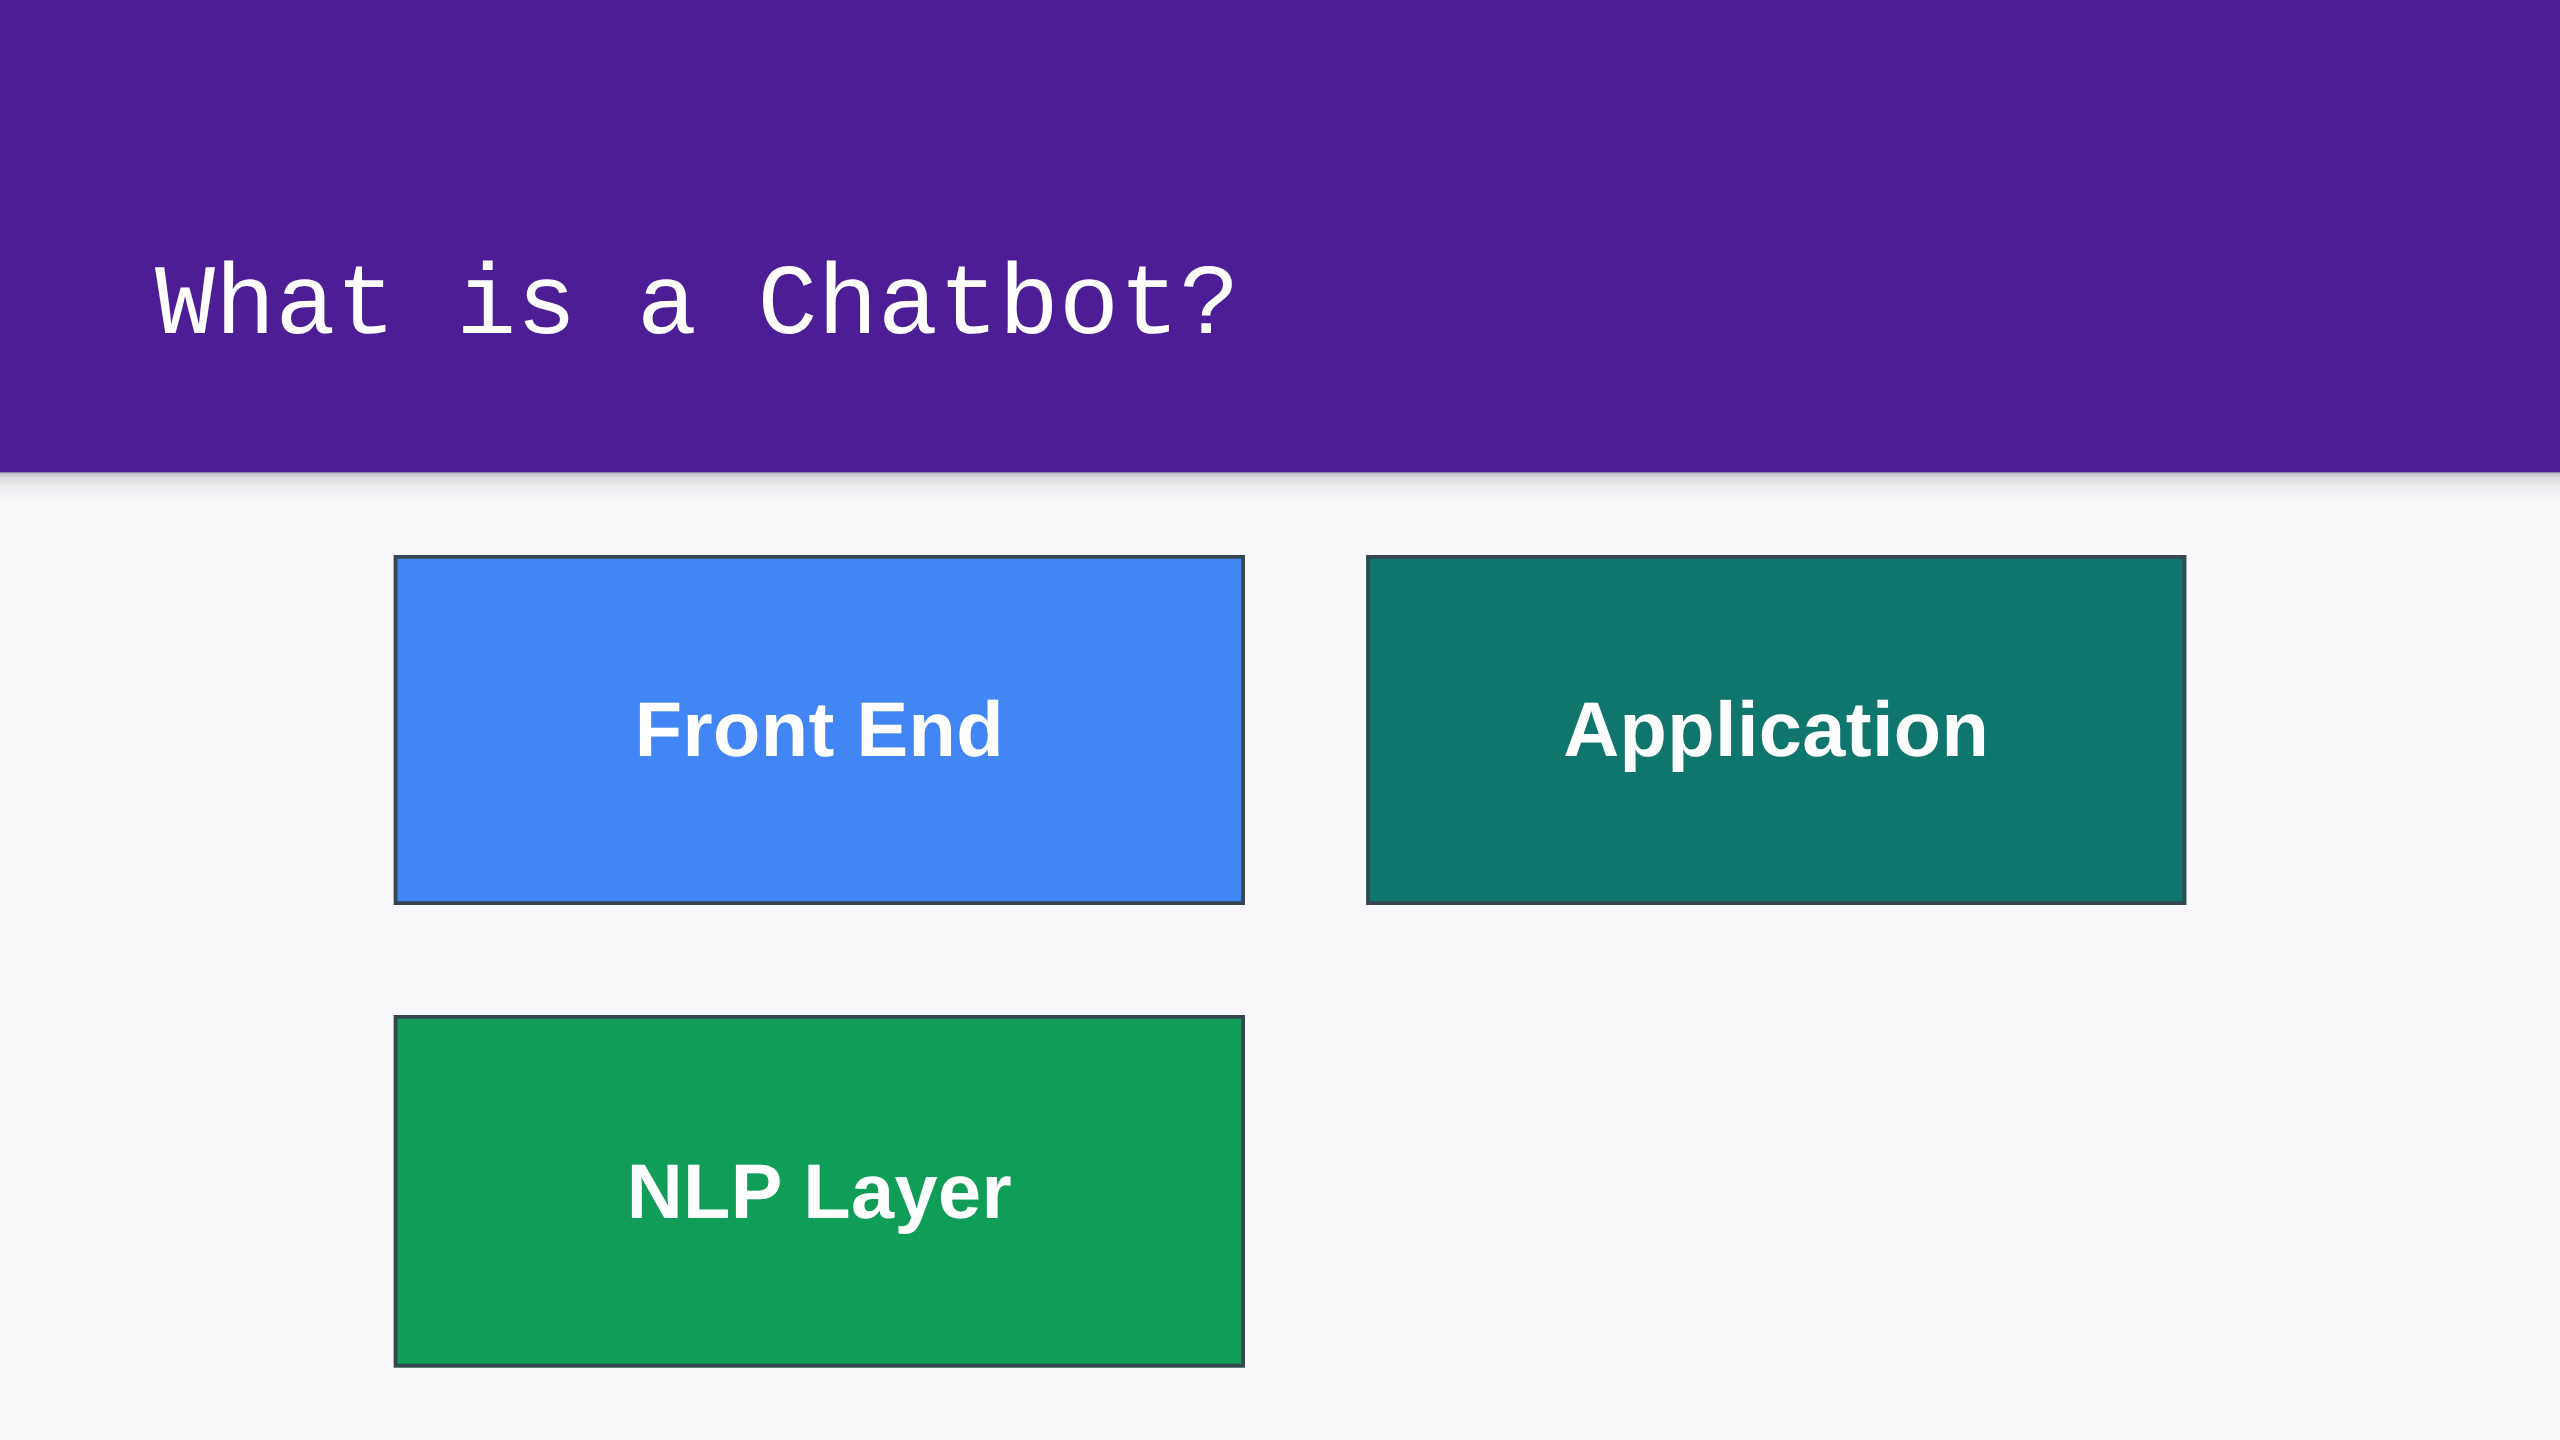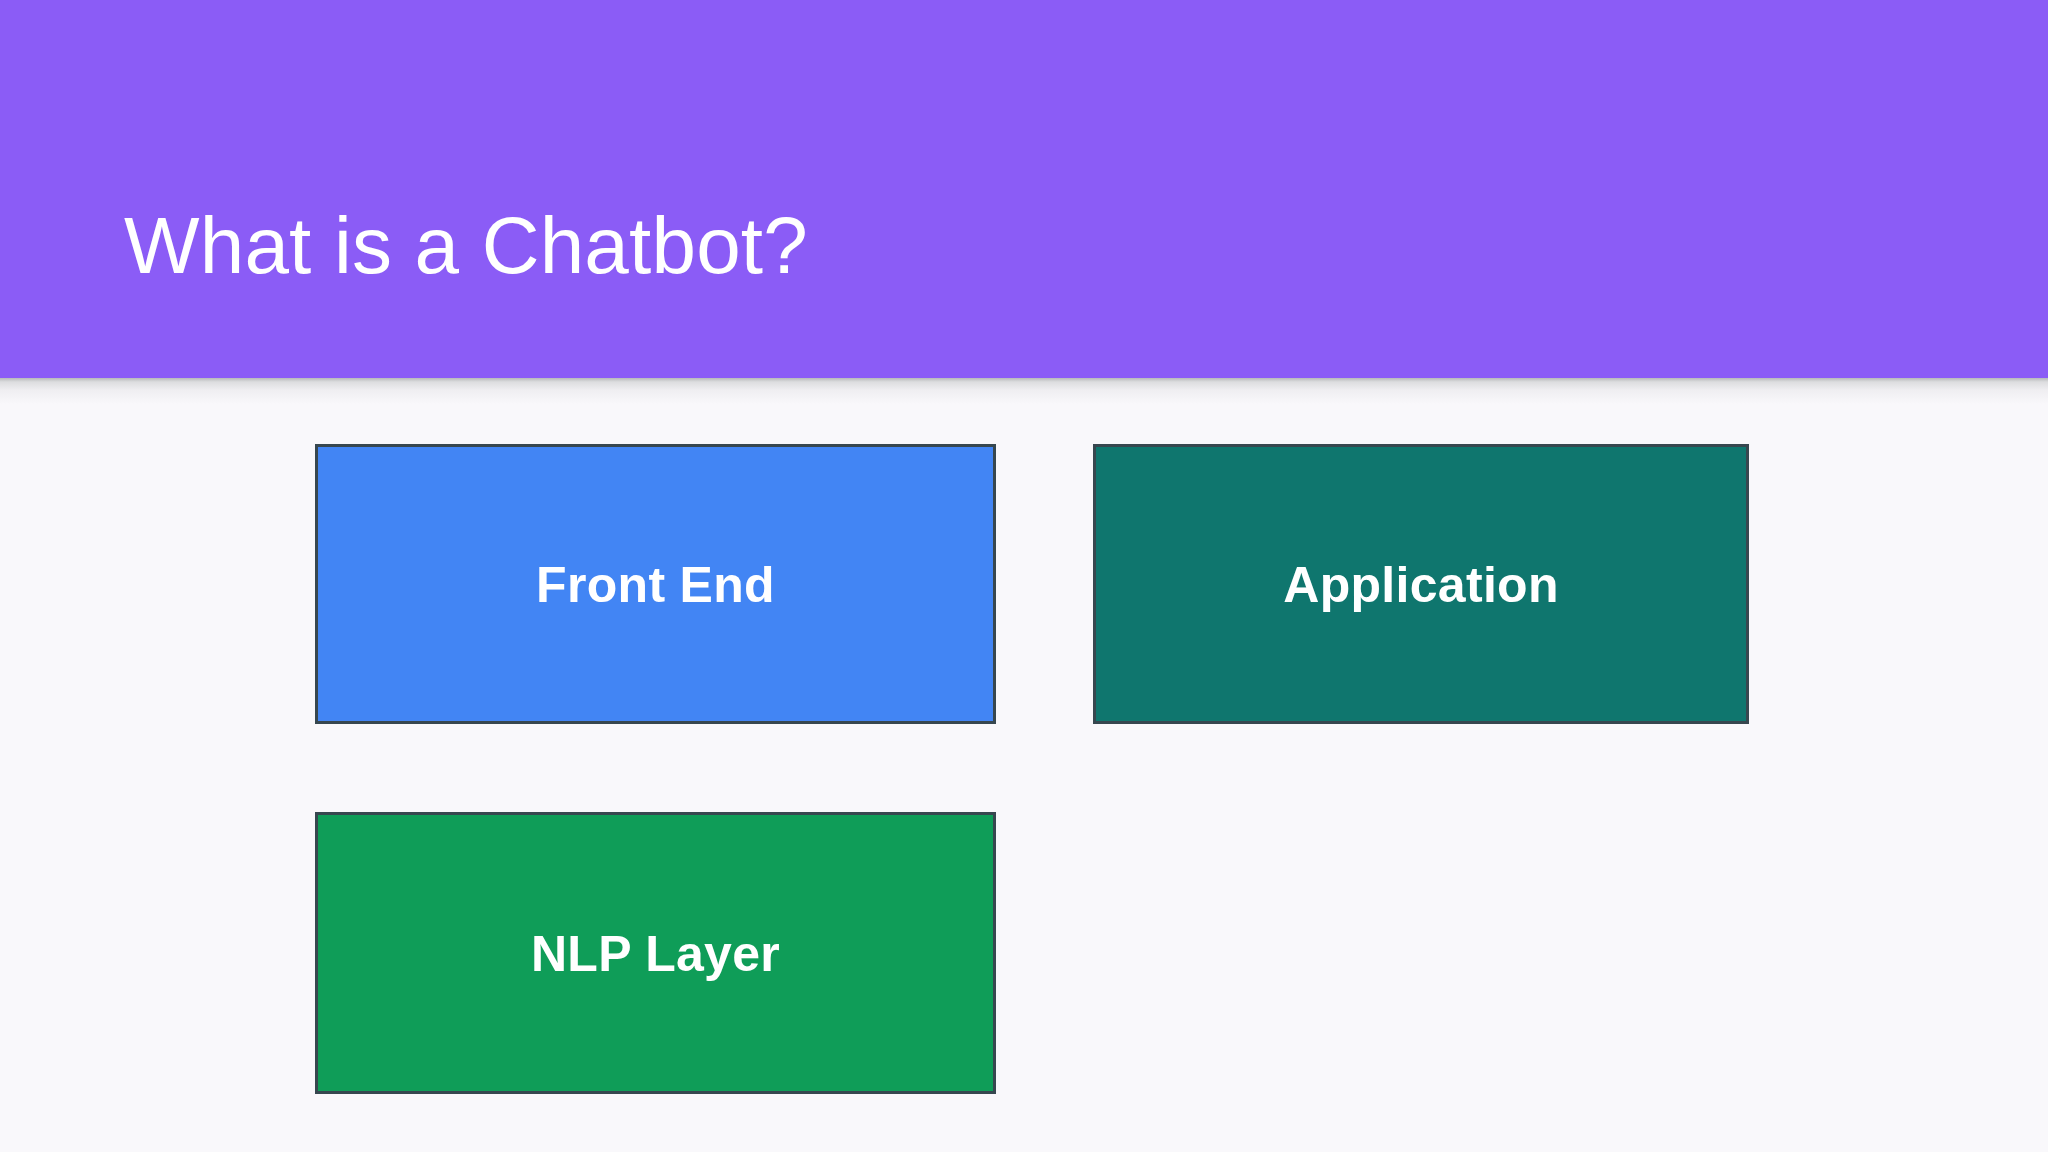--- a/index.html
+++ b/index.html
@@ -72,36 +72,36 @@
     display: flex;
     align-items: center;
     justify-content: center;
   }
   .cell-r0 { top: 0px;   height: 280px; }
   .cell-r1 { top: 368px; height: 282px; }
   .cell-c0 { left: 0px;   width: 681px; }
   .cell-c1 { left: 778px; width: 656px; }
 
   .cell-label {
-    font-size: 50px;
+    font-size: 62px;
     font-weight: bold;
     color: #ffffff;
     line-height: 1;
     letter-spacing: 0.3px;
     white-space: nowrap;
     text-align: center;
     transform: translateY(1px);
   }
 </style>
 </head>
 <body style="background: rgb(249, 248, 251);">
 
 <div class="slide" style="background: rgb(249, 248, 251);">
 
-  <div class="header" style="background: #8b5cf6;">
+  <div class="header" style="background: #4c1d95; font-family: Liberation Mono, monospace;">
     <div class="header-title" style="color: rgb(255, 255, 255);">What is a Chatbot?</div>
   </div>
   <div class="header-shadow"></div>
 
   <div class="grid">
 
     <div class="cell cell-r0 cell-c0" style="background: rgb(66, 133, 244); border-color: rgb(55, 71, 79);">
       <span class="cell-label" style="color: rgb(255, 255, 255);">Front End</span>
     </div>
 

